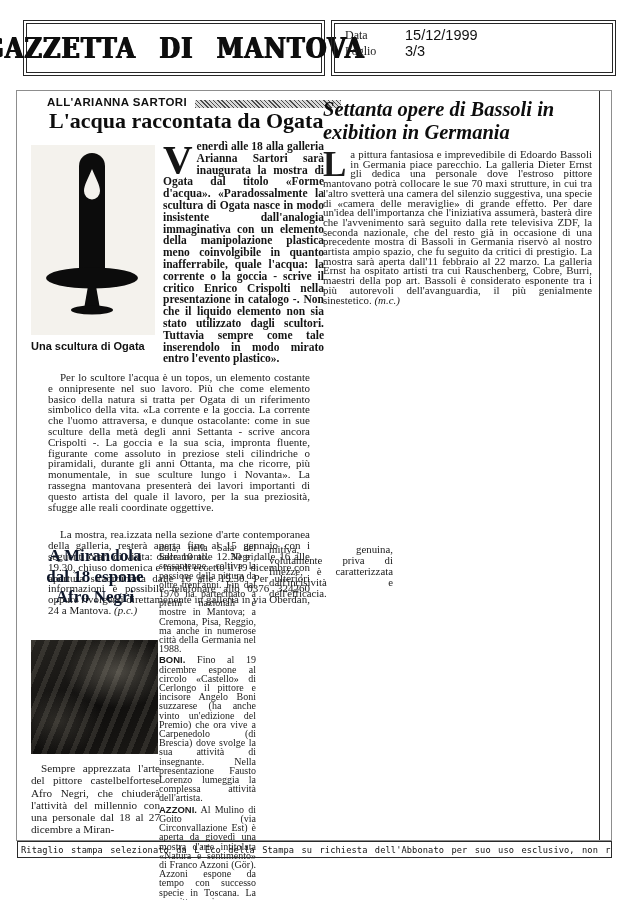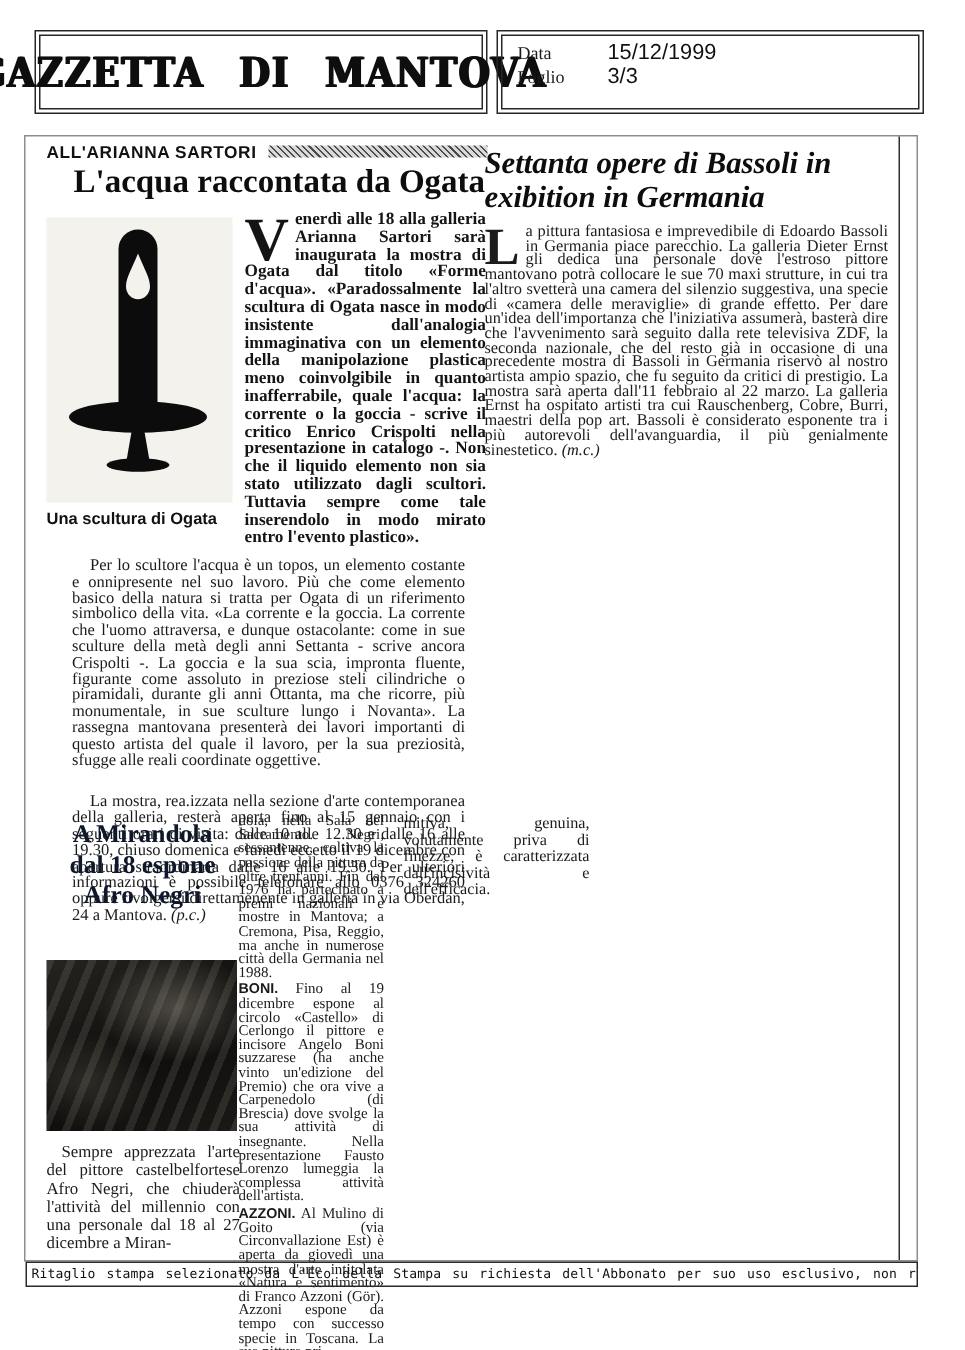--- a/index.html
+++ b/index.html
@@ -18,21 +18,21 @@
   .meta-row{display:flex;line-height:16px;}
   .meta-label{width:60px;font-family:Liberation Serif, serif;font-size:12px;color:#1a1a1a;}
   .meta-value{font-family:"Liberation Sans",sans-serif;font-size:14.5px;color:#111;}
 
   
   .content-box{position:absolute;left:16px;top:90px;width:596px;height:751px;
         border:1px solid #8d8d8d;box-sizing:border-box;background:#fff;}
   .colrule{position:absolute;left:582px;top:0;height:100%;width:0;border-left:1.5px solid #2e2e2e;}
 
   
-  .kicker-row{position:absolute;left:14px;top:5px;width:294px;display:flex;align-items:flex-start;}
+  .kicker-row{position:absolute;left:30px;top:5px;width:294px;display:flex;align-items:flex-end;}
   .kicker{font-family:"Liberation Sans",sans-serif;font-weight:bold;font-size:11.5px;
         letter-spacing:.4px;color:#111;white-space:nowrap;}
   .kicker-hatch{flex:1;height:8px;margin-left:8px;margin-top:1px;
         background:repeating-linear-gradient(45deg,#4b4b4b 0 1px,#d9d9d9 1px 3px);}
   .h-ogata{position:absolute;left:17px;top:17px;width:294px;font-weight:bold;font-size:22px;
         line-height:26px;color:#0d0d0d;white-space:nowrap;margin-left:15px;}
   .ogata-fig{position:absolute;left:14px;top:54px;width:124px;height:190px;
         background:#f4f2ed;}
   .ogata-caption{position:absolute;left:14px;top:249px;font-family:"Liberation Sans",sans-serif;
         font-weight:bold;font-size:11px;color:#111;}

